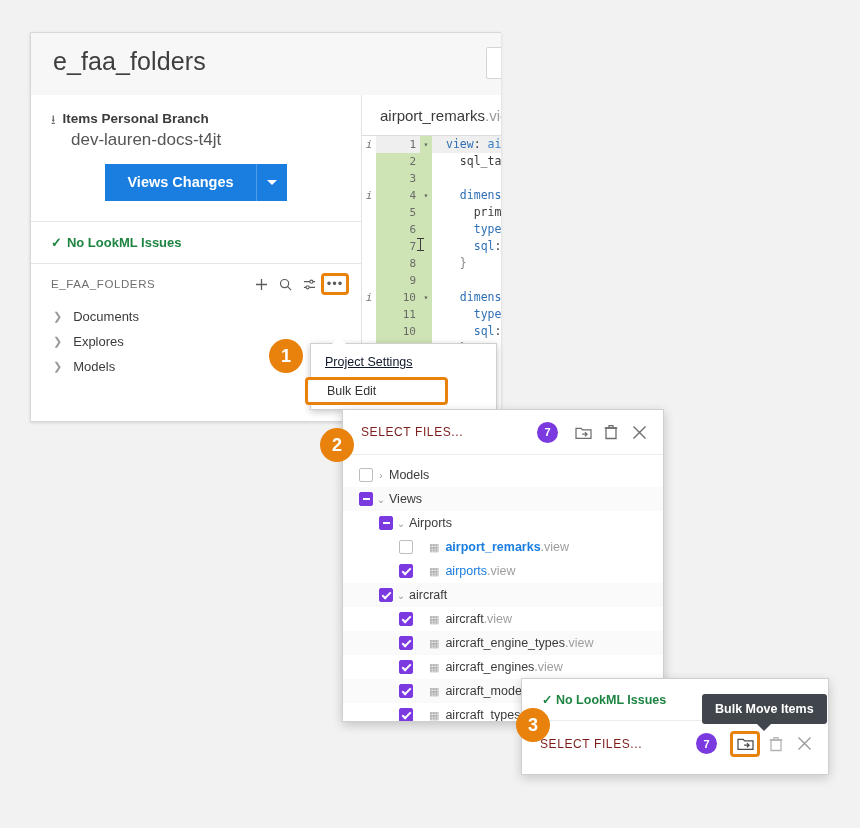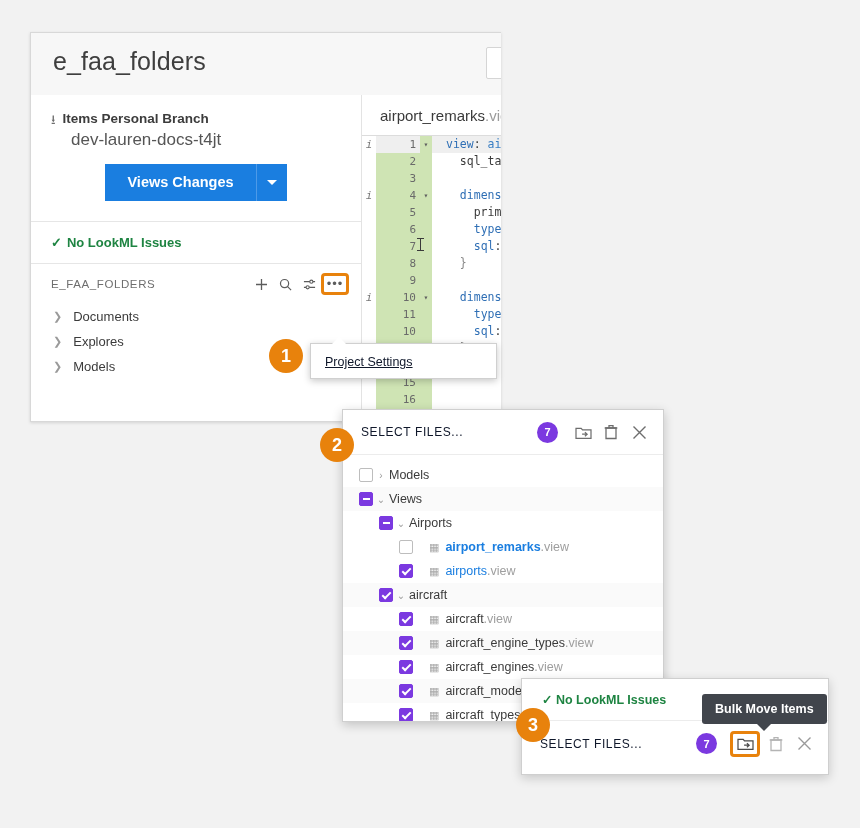--- a/index.html
+++ b/index.html
@@ -240,21 +240,21 @@
     overflow: hidden;
   }
   .sf-head {
     height: 44px;
     display: flex; align-items: center;
     padding: 0 12px 0 18px;
     border-bottom: 1px solid #ececec;
   }
   .sf-head-label {
     flex: 1;
-    font-size: 12px; color: #0f172a; letter-spacing: .6px;
+    font-size: 12px; color: #7f1d1d; letter-spacing: .6px;
   }
   .badge {
     background: #7b39e0; color: #fff;
     font-size: 11px; font-weight: bold;
     width: 21px; height: 21px; border-radius: 50%;
     display: flex; align-items: center; justify-content: center;
     margin-right: 9px;
   }
   .hico {
     width: 24px; height: 24px;
@@ -540,20 +540,21 @@
             <span class="code-txt">    <span class="kw">sql</span>: </span>
           </div>
         </div>
       <div class="ibeam"></div>
     </div>
   </div>
 
   <div class="popup-menu">
     <div class="arrow"></div>
     <div class="pm-item link">Project Settings</div>
+    <div class="pm-item hl">Bulk Edit</div>
   </div>
 
   <div class="sf-dialog">
     <div class="sf-head">
       <div class="sf-head-label">SELECT FILES...</div>
       <div class="badge">7</div>
       <div class="hico">
         <svg width="17" height="15" viewBox="0 0 18 16">
             <path d="M1 3.5h5.5L8 5.3h9v9H1z" fill="none" stroke="#6d6d6d" stroke-width="1.3"></path>
             <path d="M7.5 9.8h5M10.5 7.6l2.4 2.2-2.4 2.2" fill="none" stroke="#6d6d6d" stroke-width="1.3"></path>

